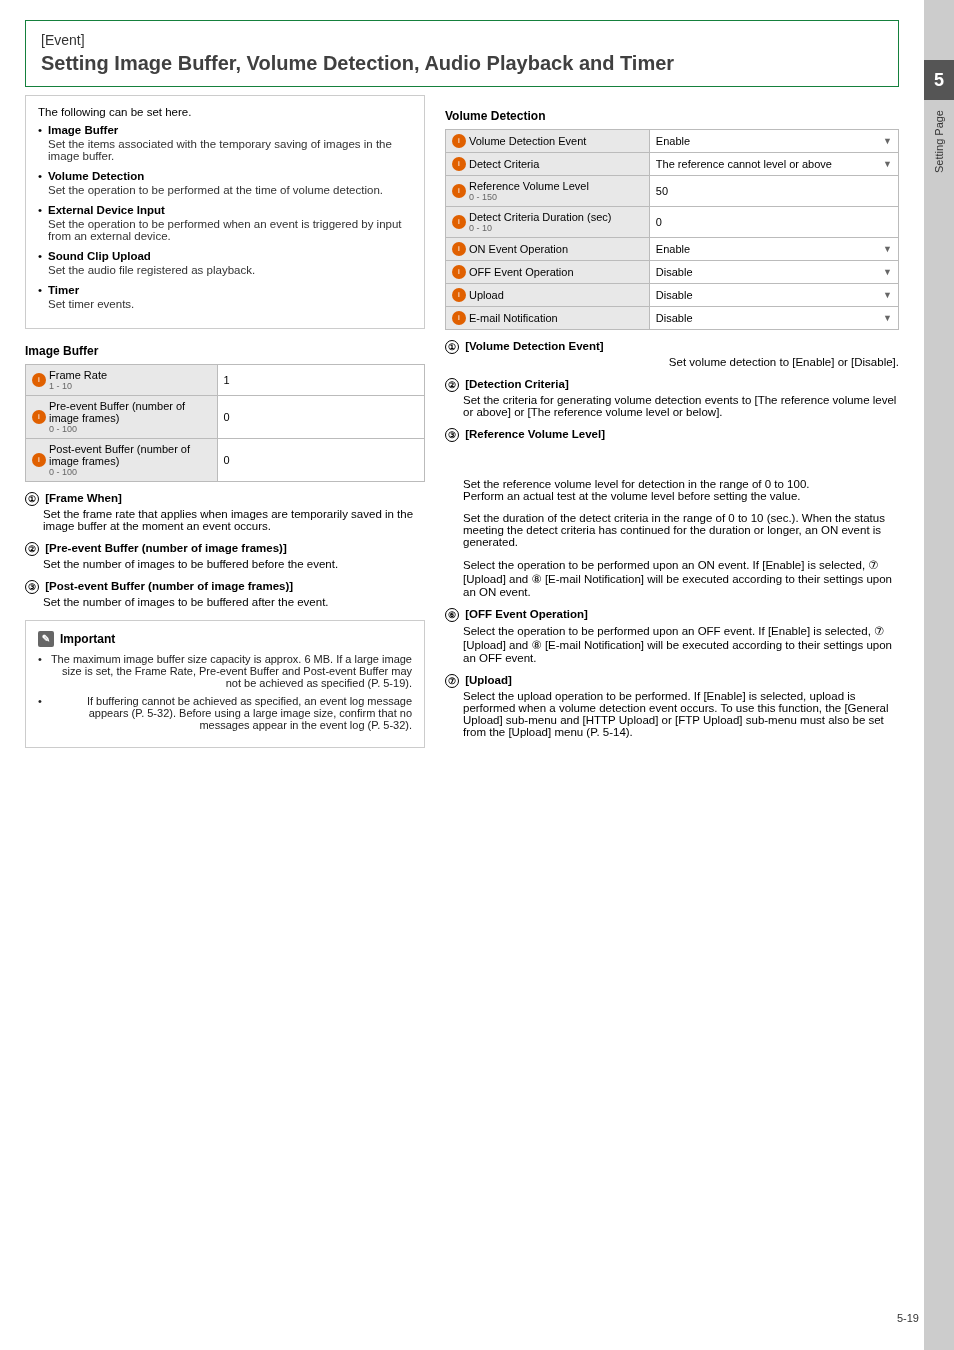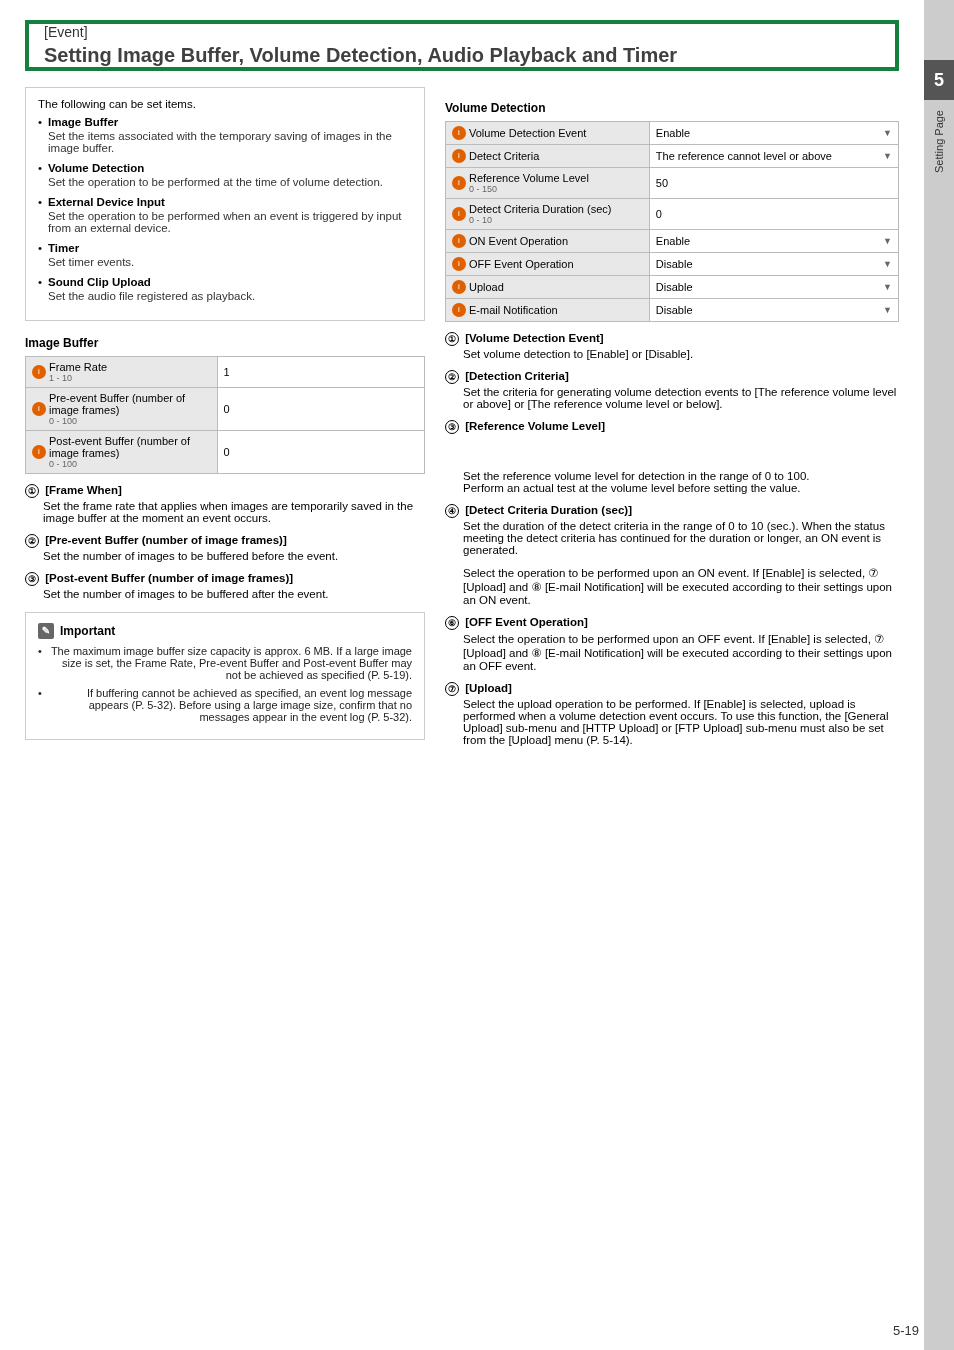--- a/index.html
+++ b/index.html
@@ -49,35 +49,35 @@
       writing-mode: vertical-rl;
       transform: rotate(180deg);
       font-size: 11px;
       color: #333;
       margin-top: 10px;
       white-space: nowrap;
     }
 
     .page-number-bottom {
       position: absolute;
-      bottom: 12px;
+      bottom: 26px;
       right: 35px;
-      font-size: 13px;
+      font-size: 11px;
       color: #333;
     }
 
     .main-content {
       width: 924px;
       padding: 20px 25px;
     }
 
     .page-header {
-      border: 4px solid #15803d;
-      padding: 0 15px;
-      margin-bottom: 16px;
+      border: 1px solid #15803d;
+      padding: 11px 15px;
+      margin-bottom: 8px;
     }
 
     .page-header .event-label {
       font-size: 14px;
       font-weight: normal;
       color: #333;
       margin-bottom: 4px;
     }
 
     .page-header .page-title {
@@ -318,41 +318,41 @@
     <div class="page-header">
       <div class="event-label">[Event]</div>
       <div class="page-title">Setting Image Buffer, Volume Detection, Audio Playback and Timer</div>
     </div>
 
     <div class="two-column">
 
       <div class="left-col">
 
         <div class="intro-box">
-          <p>The following can be set items.</p>
+          <p>The following can be set here.</p>
           <ul class="bullet-list">
             <li>
               <span class="item-title">Image Buffer</span>
               <span class="item-desc">Set the items associated with the temporary saving of images in the image buffer.</span>
             </li>
             <li>
               <span class="item-title">Volume Detection</span>
               <span class="item-desc">Set the operation to be performed at the time of volume detection.</span>
             </li>
             <li>
               <span class="item-title">External Device Input</span>
               <span class="item-desc">Set the operation to be performed when an event is triggered by input from an external device.</span>
             </li>
             <li>
+              <span class="item-title">Sound Clip Upload</span>
+              <span class="item-desc">Set the audio file registered as playback.</span>
+            </li>
+            <li>
               <span class="item-title">Timer</span>
               <span class="item-desc">Set timer events.</span>
-            </li>
-            <li>
-              <span class="item-title">Sound Clip Upload</span>
-              <span class="item-desc">Set the audio file registered as playback.</span>
             </li>
           </ul>
         </div>
 
         <div class="section-title">Image Buffer</div>
 
         <table class="settings-table">
           <tbody>
               <tr>
             <td>
@@ -565,41 +565,37 @@
             </tr>
           </tbody>
             </table>
 
           <div class="numbered-items">
             <div class="numbered-item">
               <div class="item-heading">
                 <span class="circled-num">①</span>
                 <span>[Volume Detection Event]</span>
               </div>
-              <div style="padding-left: 18px;">Set volume detection to [Enable] or [Disable].</div>
+              <div style="padding-left: 18px; text-align: right;">Set volume detection to [Enable] or [Disable].</div>
             </div>
             <div class="numbered-item">
               <div class="item-heading">
                 <span class="circled-num">②</span>
                 <span>[Detection Criteria]</span>
               </div>
               <div style="padding-left: 18px;">Set the criteria for generating volume detection events to [The reference volume level or above] or [The reference volume level or below].</div>
             </div>
             <div class="numbered-item">
               <div class="item-heading">
                 <span class="circled-num">③</span>
                 <span>[Reference Volume Level]</span>
               </div>
               <div style="padding-left: 18px; margin-top: 36px;">Set the reference volume level for detection in the range of 0 to 100.<br>Perform an actual test at the volume level before setting the value.</div>
             </div>
             <div class="numbered-item">
-              <div class="item-heading">
-                <span class="circled-num">④</span>
-                <span>[Detect Criteria Duration (sec)]</span>
-              </div>
               <div style="padding-left: 18px;">Set the duration of the detect criteria in the range of 0 to 10 (sec.). When the status meeting the detect criteria has continued for the duration or longer, an ON event is generated.</div>
             </div>
             <div class="numbered-item">
               <div style="padding-left: 18px;">Select the operation to be performed upon an ON event. If [Enable] is selected, ⑦ [Upload] and ⑧ [E-mail Notification] will be executed according to their settings upon an ON event.</div>
             </div>
             <div class="numbered-item">
               <div class="item-heading">
                 <span class="circled-num">⑥</span>
                 <span>[OFF Event Operation]</span>
               </div>

